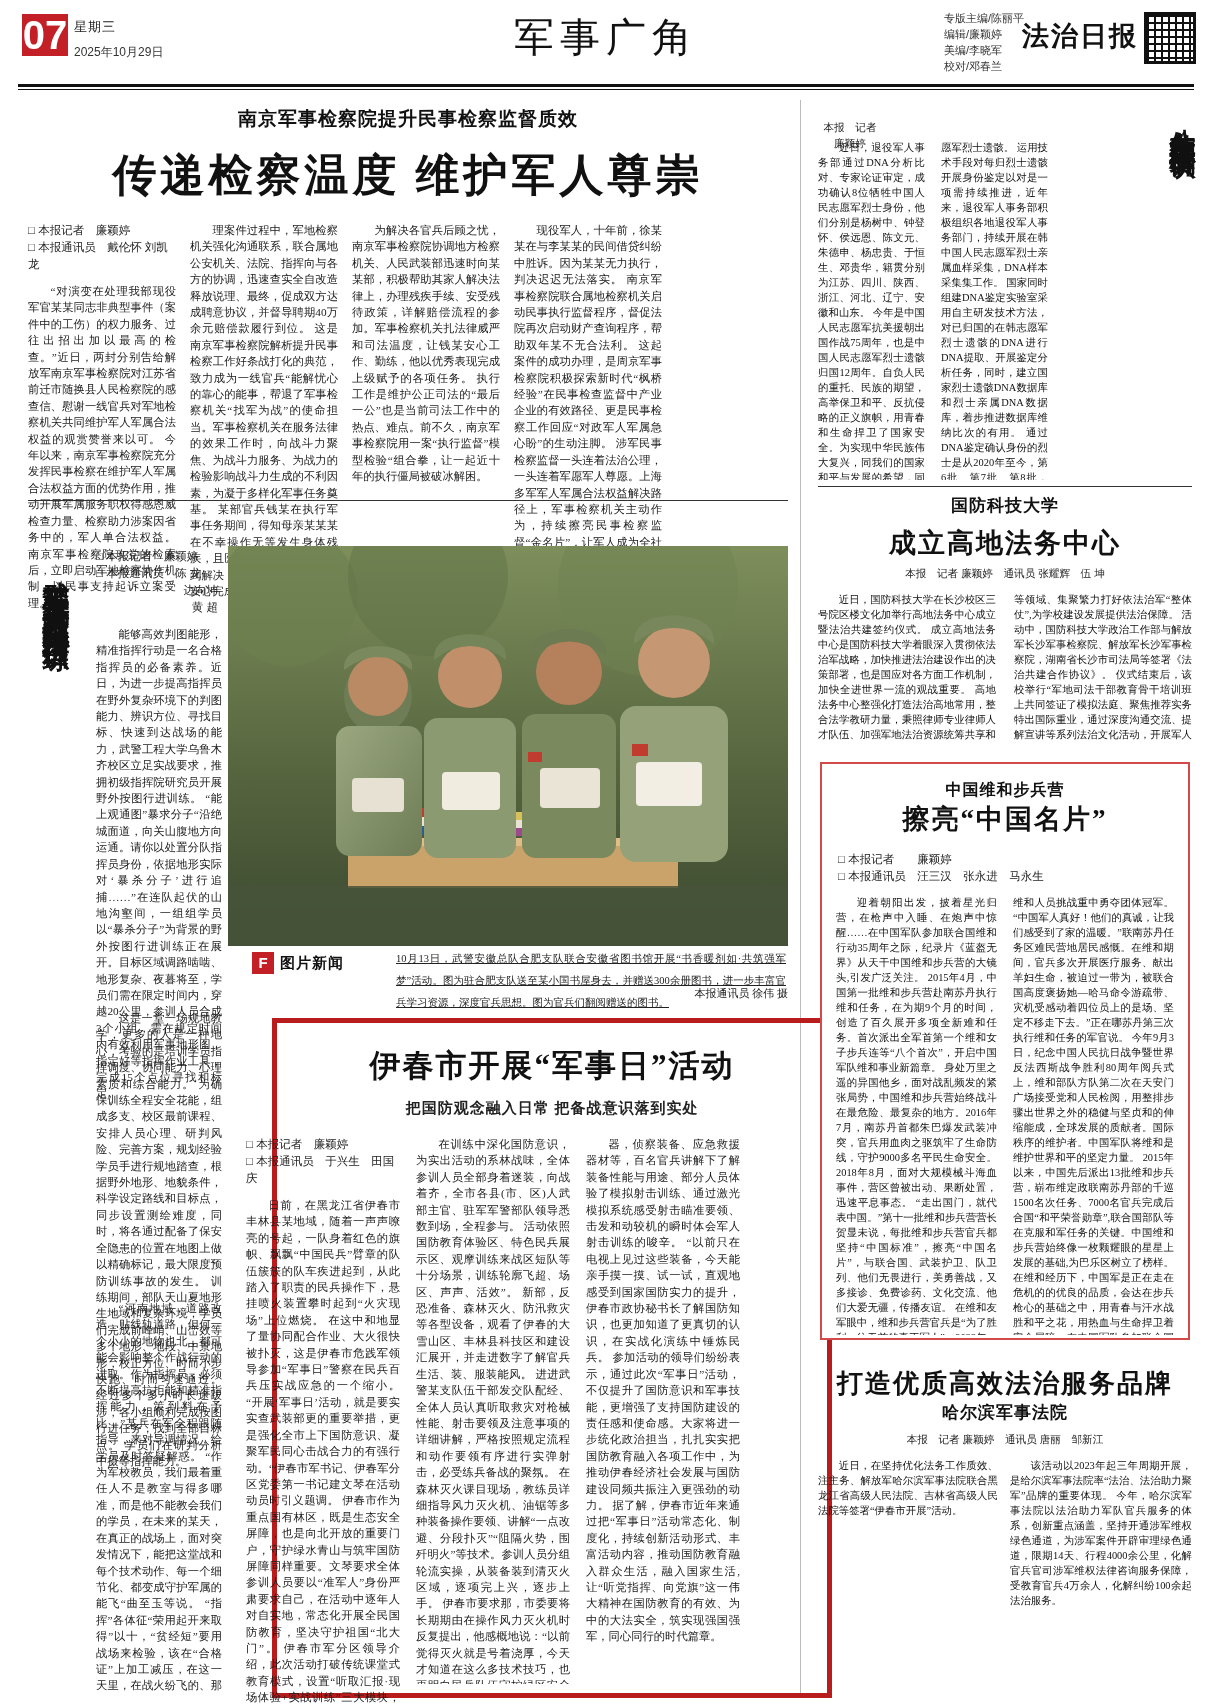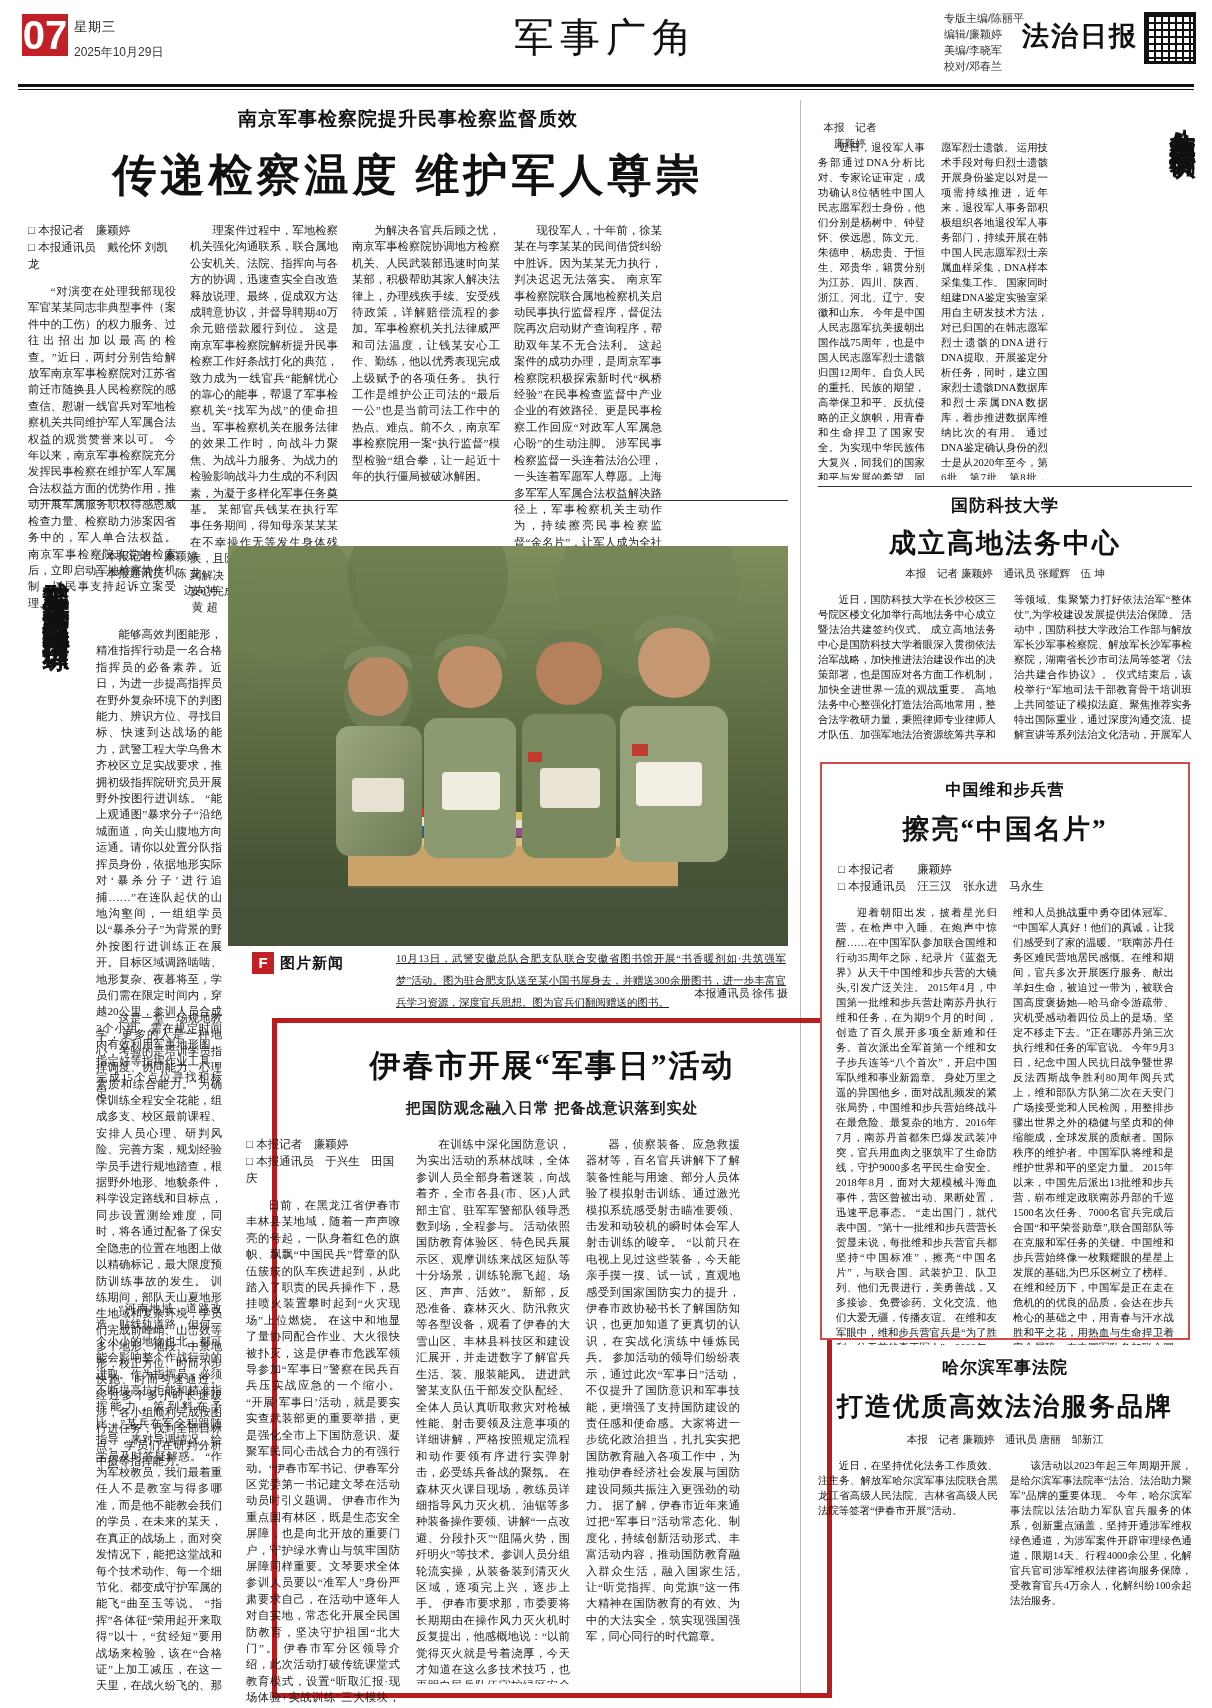--- a/index.html
+++ b/index.html
@@ -286,41 +286,41 @@
   <div style="position:absolute;left:818px;top:592px;width:374px;height:152px;overflow:hidden;">
     <div class="tiny" style="column-count:2;column-gap:18px;">近日，国防科技大学在长沙校区三号院区楼文化加举行高地法务中心成立暨法治共建签约仪式。
 成立高地法务中心是国防科技大学着眼深入贯彻依法治军战略，加快推进法治建设作出的决策部署，也是国应对各方面工作机制，加快全进世界一流的观战重要。
 高地法务中心整强化打造法治高地常用，整合法学教研力量，秉照律师专业律师人才队伍、加强军地法治资源统筹共享和协同联动，聚集重大决策咨询、普法宣传教育、法治人才培养、涉军维权服务等领域、集聚繁力打好依法治军“整体仗”,为学校建设发展提供法治保障。
 活动中，国防科技大学政治工作部与解放军长沙军事检察院、解放军长沙军事检察院，湖南省长沙市司法局等签署《法治共建合作协议》。
 仪式结束后，该校举行“军地司法干部教育骨干培训班上共同签证了模拟法庭、聚焦推荐实务特出国际重业，通过深度沟通交流、提解宣讲等系列法治文化活动，开展军人军属法律援助普法宣传。</div>
   </div>
 
   <div class="red-box">
     <div style="text-align:center;margin-top:16px;font-size:16px;font-weight:bold;letter-spacing:1px;">中国维和步兵营</div>
-    <div style="text-align:center;margin-top:10px;font-size:27px;font-weight:bold;letter-spacing:2px;">擦亮“中国名片”</div>
+    <div style="text-align:center;font-size:27px;font-weight:bold;letter-spacing:2px;">擦亮“中国名片”</div>
     <div class="byline" style="margin:14px 0 0 16px;">
       <div class="b-line">本报记者　　廉颖婷</div>
       <div class="b-line">本报通讯员　汪三汉　张永进　马永生</div>
     </div>
     <div style="margin:10px 14px 0 14px;height:440px;overflow:hidden;">
       <div class="tiny" style="column-count:2;column-gap:16px;">迎着朝阳出发，披着星光归营，在枪声中入睡、在炮声中惊醒……在中国军队参加联合国维和行动35周年之际，纪录片《蓝盔无界》从天干中国维和步兵营的大镜头,引发广泛关注。
 2015年4月，中国第一批维和步兵营赴南苏丹执行维和任务，在为期9个月的时间，创造了百久展开多项全新难和任务。首次派出全军首第一个维和女子步兵连等“八个首次”，开启中国军队维和事业新篇章。
 身处万里之遥的异国他乡，面对战乱频发的紧张局势，中国维和步兵营始终战斗在最危险、最复杂的地方。2016年7月，南苏丹首都朱巴爆发武装冲突，官兵用血肉之驱筑牢了生命防线，守护9000多名平民生命安全。2018年8月，面对大规模械斗海血事件，营区曾被出动、果断处置，迅速平息事态。
 “走出国门，就代表中国。”第十一批维和步兵营营长贺显未说，每批维和步兵营官兵都坚持“中国标准”，擦亮“中国名片”，与联合国、武装护卫、队卫列、他们无畏进行，美勇善战，又多接诊、免费诊药、文化交流、他们大爱无疆，传播友谊。
 在维和友军眼中，维和步兵营官兵是“为了胜利一往无前的真正军人”。2022年，在联和苏丹北部的维和人员查替中束得了许多全面调，给评第一批优秀战绩；今年，在联南苏丹北部的维和人员挑战重中勇夺团体冠军。
 “中国军人真好！他们的真诚，让我们感受到了家的温暖。”联南苏丹任务区难民营地居民感慨。在维和期间，官兵多次开展医疗服务、献出羊妇生命，被迫过一带为，被联合国高度褒扬她—哈马命令游疏带、灾机受感动着四位员上的是场、坚定不移走下去。”正在哪苏丹第三次执行维和任务的军官说。
 今年9月3日，纪念中国人民抗日战争暨世界反法西斯战争胜利80周年阅兵式上，维和部队方队第二次在天安门广场接受党和人民检阅，用整排步骤出世界之外的稳健与坚贞和的伸缩能成，全球发展的质献者。国际秩序的维护者。中国军队将维和是维护世界和平的坚定力量。
 2015年以来，中国先后派出13批维和步兵营，崭布维定政联南苏丹部的千巡1500名次任务、7000名官兵完成后合国“和平荣誉勋章”,联合国部队等在克服和军任务的关键。中国维和步兵营始终像一枚颗耀眼的星星上发展的基础,为巴乐区树立了榜样。
 在维和经历下，中国军是正在走在危机的的优良的品质，会达在步兵枪心的基础之中，用青春与汗水战胜和平之花，用热血与生命捍卫着安全屏障。在中国军队参加联合国维和行动35周年之际,致敬每一位聚敬军，无声践诺的蓝盔勇士。</div>
     </div>
   </div>
 
   <div style="position:absolute;left:818px;top:1356px;width:374px;text-align:center;">
+    <div style="font-size:26px;font-weight:bold;letter-spacing:2px;margin-top:10px;">打造优质高效法治服务品牌</div>
     <div style="font-size:17px;font-weight:bold;letter-spacing:1px;">哈尔滨军事法院</div>
-    <div style="font-size:26px;font-weight:bold;letter-spacing:2px;margin-top:10px;">打造优质高效法治服务品牌</div>
   </div>
   <div style="position:absolute;left:818px;top:1432px;width:374px;">
     <div class="rail-head" style="text-align:center;">本报　记者 廉颖婷　通讯员 唐丽　邹新江</div>
   </div>
   <div style="position:absolute;left:818px;top:1458px;width:180px;height:236px;overflow:hidden;">
     <div class="tiny">近日，在坚持优化法务工作质效、注主务、解放军哈尔滨军事法院联合黑龙江省高级人民法院、吉林省高级人民法院等签署“伊春市开展”活动。</div>
   </div>
   <div style="position:absolute;left:1010px;top:1458px;width:182px;height:236px;overflow:hidden;">
     <div class="tiny">该活动以2023年起三年周期开展，是给尔滨军事法院率“法治、法治助力聚军”品牌的重要体现。
 今年，哈尔滨军事法院以法治助力军队官兵服务的体系，创新重点涵盖，坚持开通涉军维权绿色通道，为涉军案件开辟审理绿色通道，限期14天、行程4000余公里，化解官兵官司涉军维权法律咨询服务保障，受教育官兵4万余人，化解纠纷100余起法治服务。</div>

